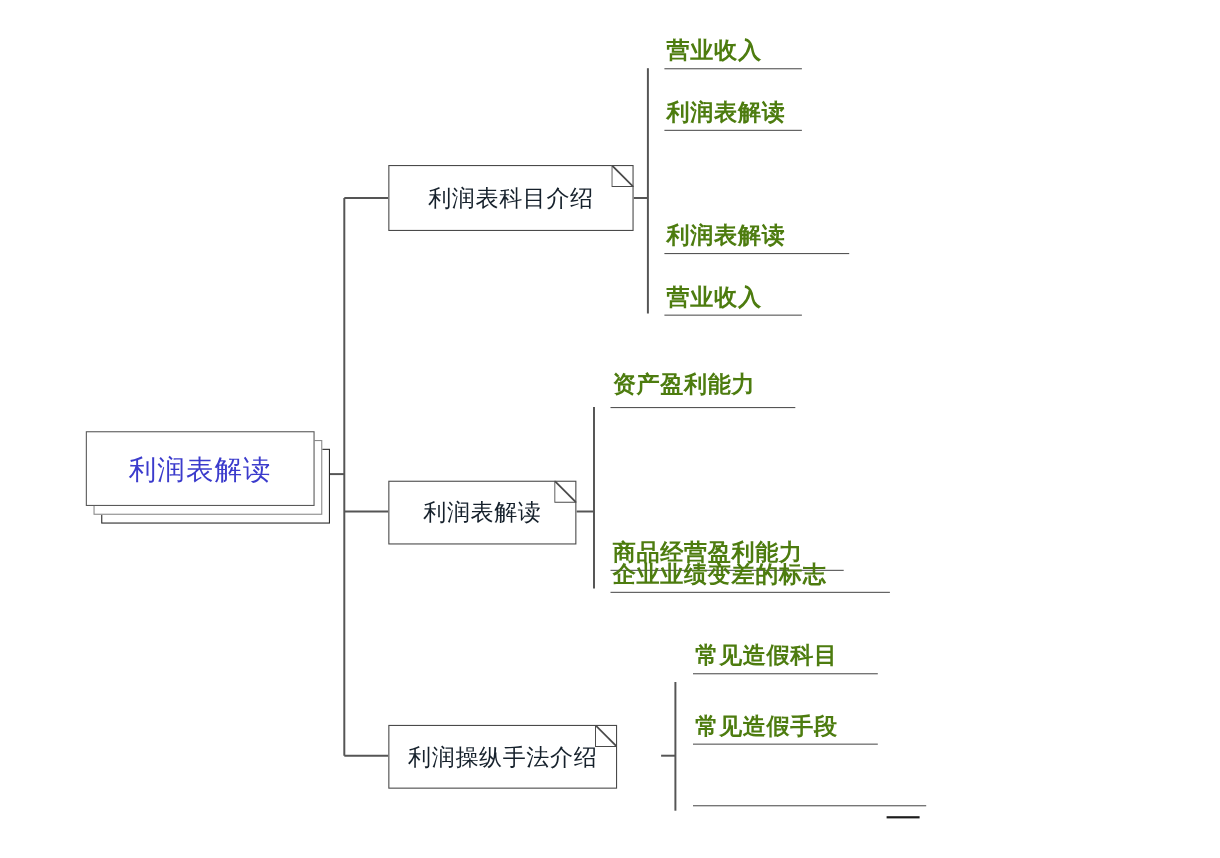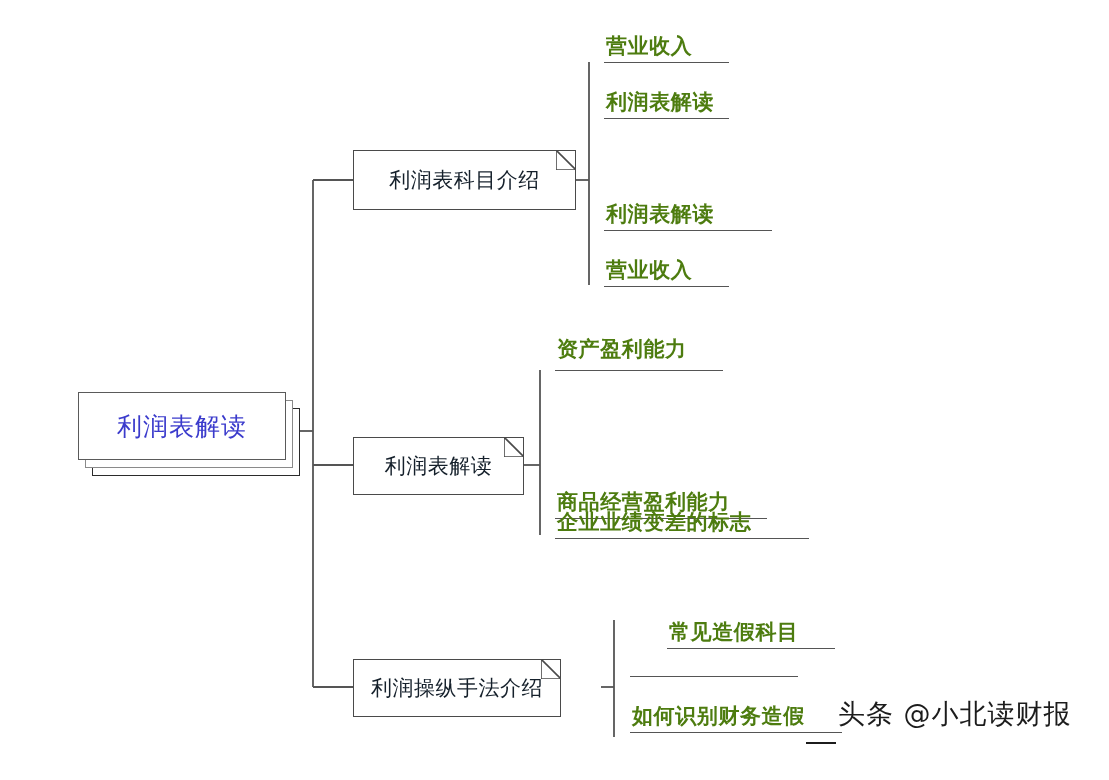--- a/index.html
+++ b/index.html
@@ -239,30 +239,29 @@
   <div class="leaf" style="left:555px; top:446px; width:212px; height:37px;margin-top:36px;">
     <span class="leaf-label">商品经营盈利能力</span>
     <div class="leaf-rule" style="width:212px;"></div>
   </div>
 
   <div class="leaf" style="left:555px; top:502px; width:254px; height:37px;">
     <span class="leaf-label">企业业绩变差的标志</span>
     <div class="leaf-rule" style="width:254px;"></div>
   </div>
 
-  <div class="leaf" style="left:630px; top:612px; width:168px; height:37px;margin-left:37px;">
+  <div class="leaf" style="left:630px; top:576px; width:168px; height:37px;">
     <span class="leaf-label">常见造假科目</span>
     <div class="leaf-rule" style="width:168px;"></div>
   </div>
 
   <div class="leaf" style="left:630px; top:640px; width:168px; height:37px;">
+    <span class="leaf-label">常见造假手段</span>
     <div class="leaf-rule" style="width:168px;"></div>
   </div>
 
   <div class="leaf" style="left:630px; top:696px; width:212px; height:37px;">
-    <span class="leaf-label">如何识别财务造假</span>
     <div class="leaf-rule" style="width:212px;"></div>
   </div>
 
   <div class="wm-dash"></div>
-  <div class="watermark">头条 @小北读财报</div>
 
 </div>
 
 </body></html>

